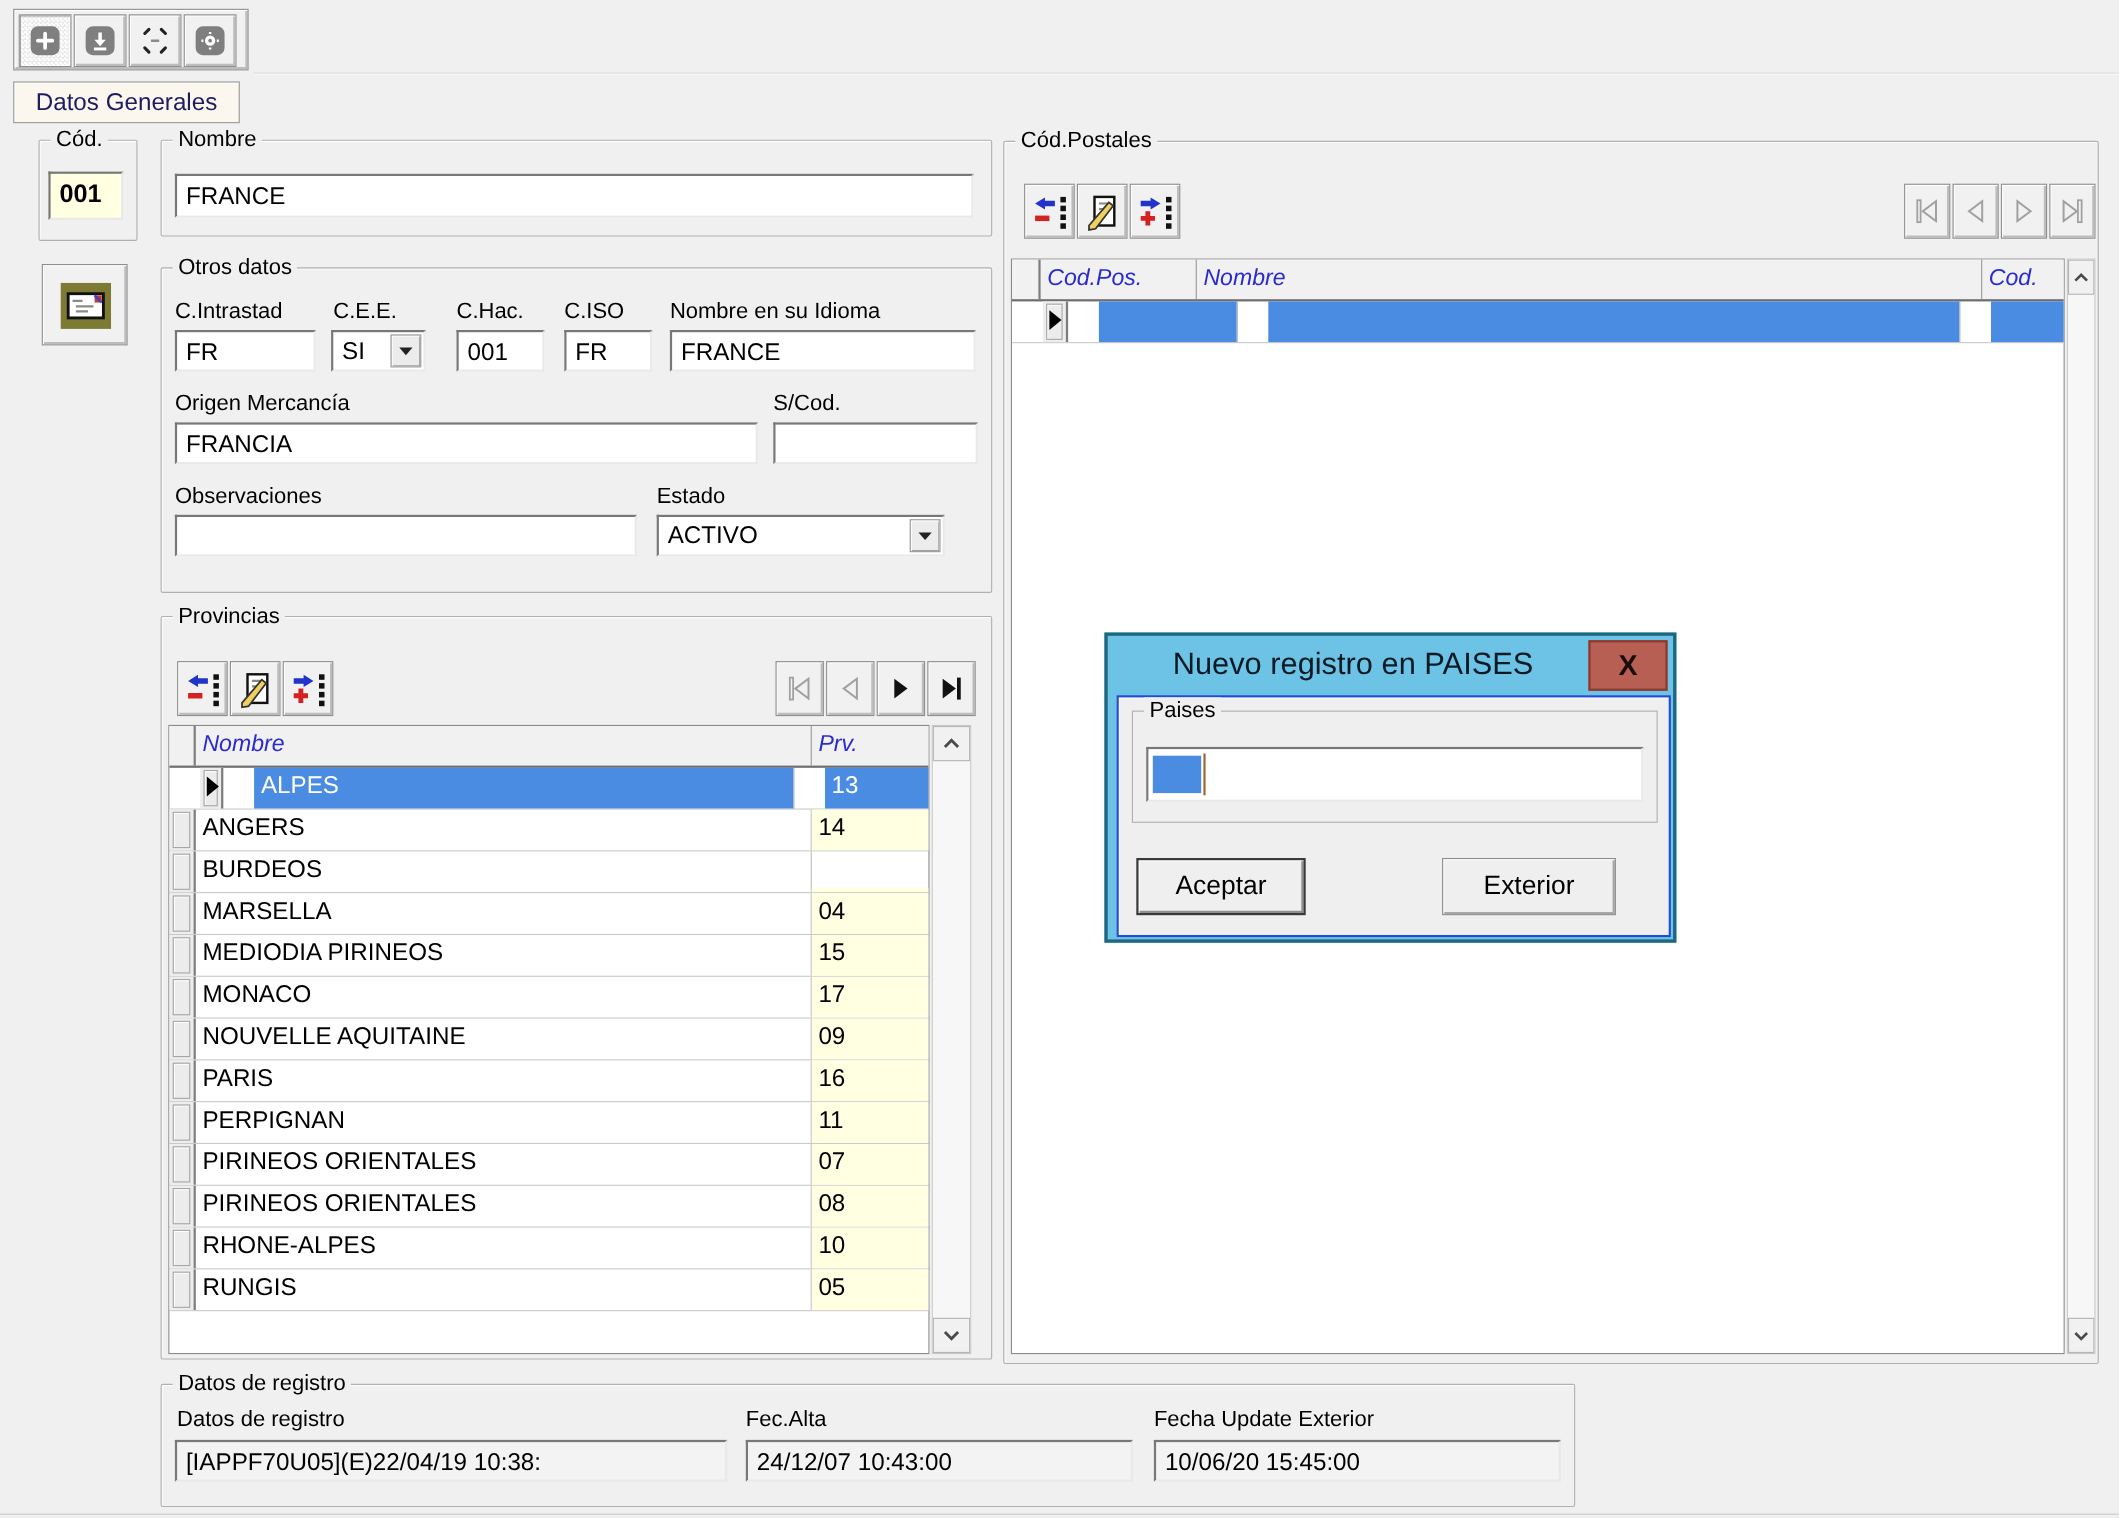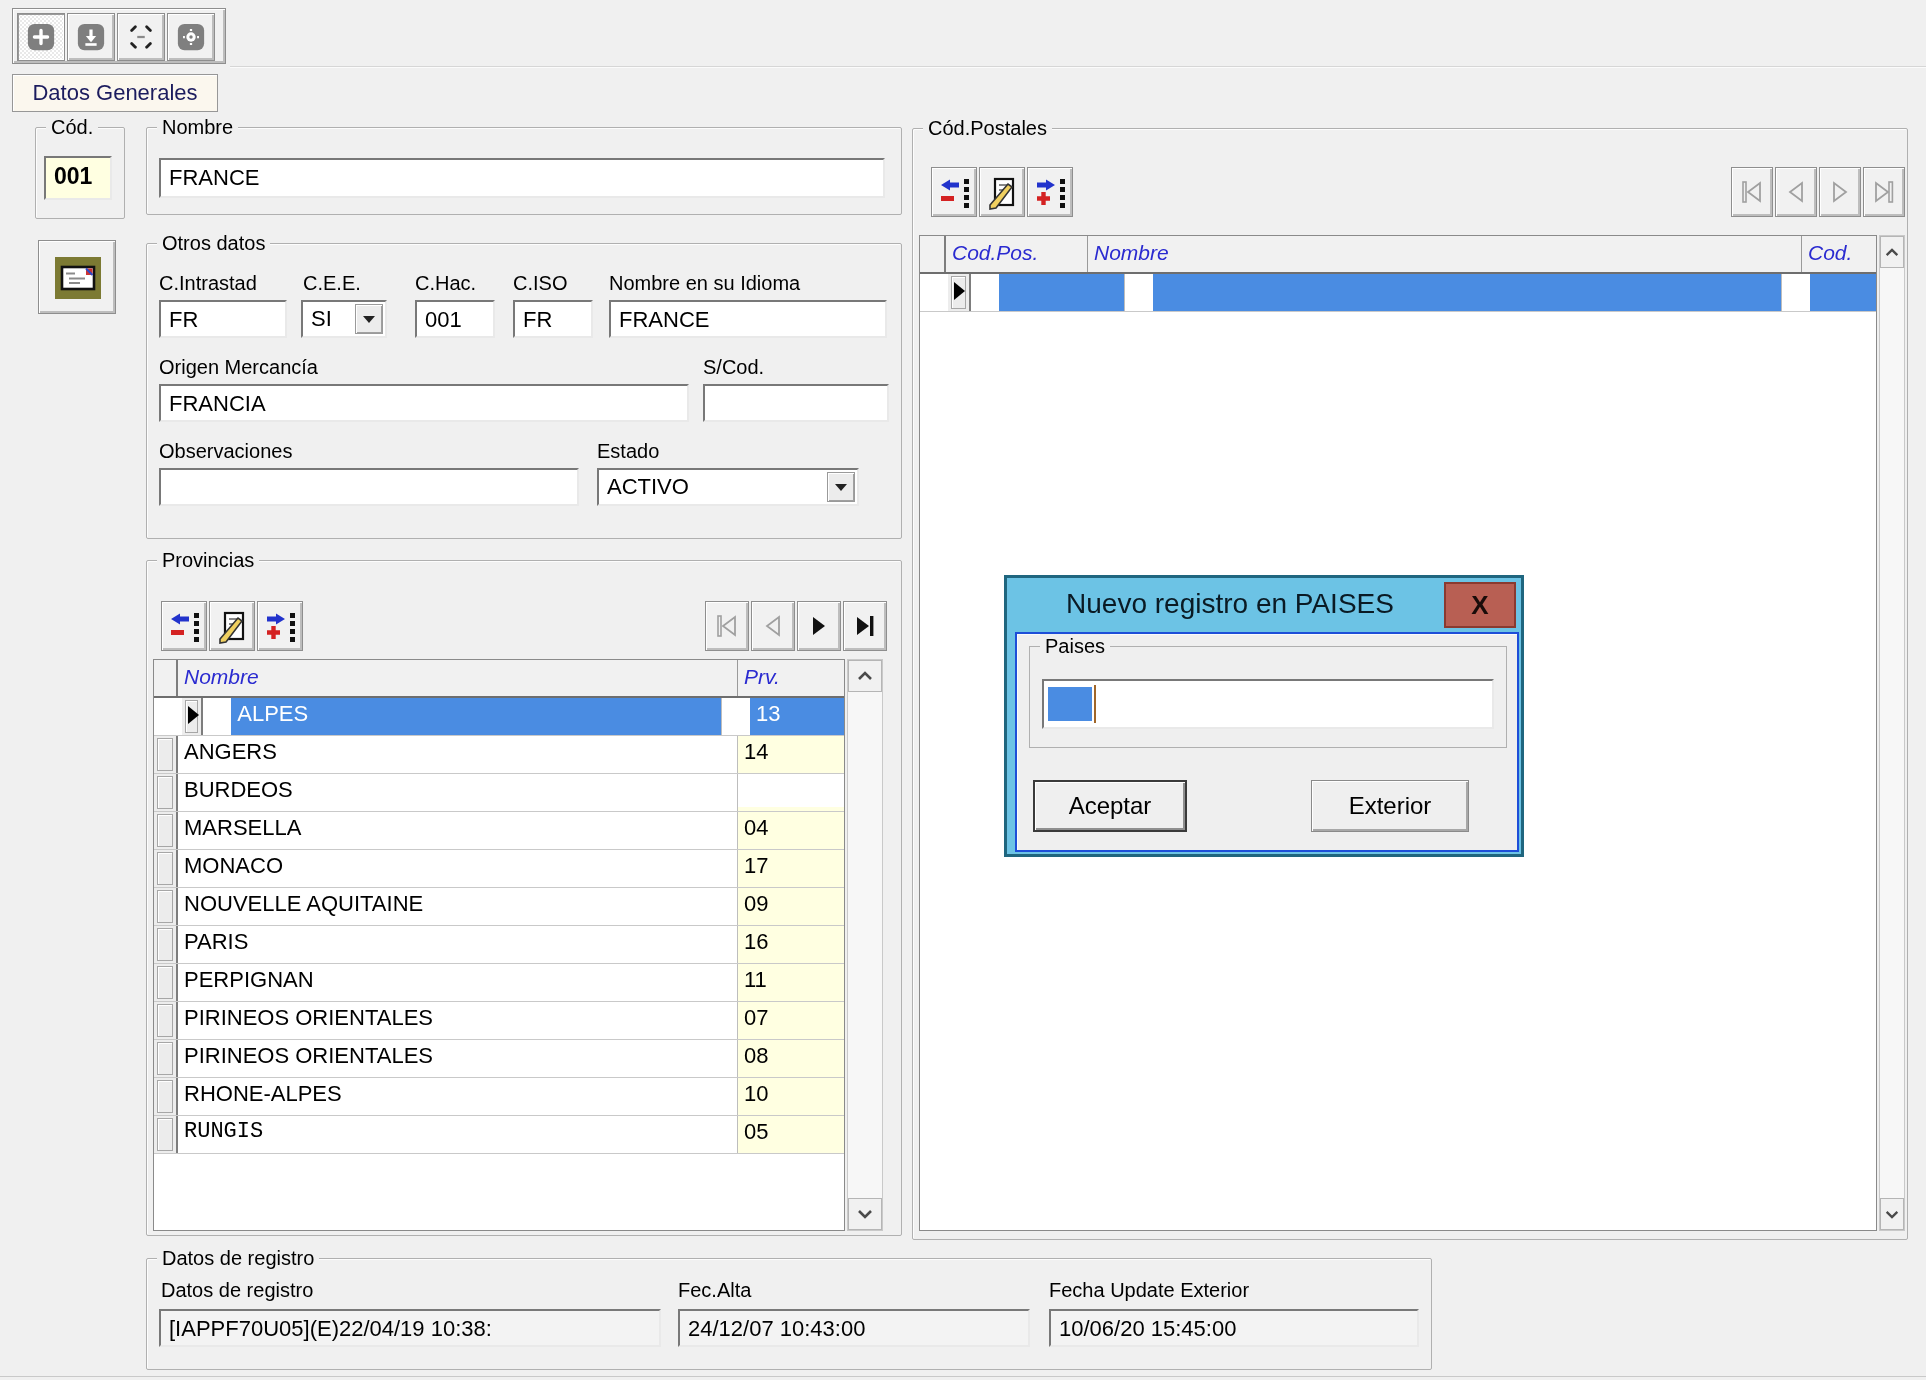--- a/index.html
+++ b/index.html
@@ -323,20 +323,25 @@
           <div class="cell" style="width: 560px;">BURDEOS</div>
           <div class="cell ivory" style="width: 106px; border-right: none; margin-top: 33px;">12</div>
         </div>
         <div class="grid-row">
           <div class="cell ind" style="width: 24px;"></div>
           <div class="cell" style="width: 560px;">MARSELLA</div>
           <div class="cell ivory" style="width: 106px; border-right: none;">04</div>
         </div>
         <div class="grid-row">
           <div class="cell ind" style="width: 24px;"></div>
+          <div class="cell" style="width: 560px;">MEDIODIA PIRINEOS</div>
+          <div class="cell ivory" style="width: 106px; border-right: none;">15</div>
+        </div>
+        <div class="grid-row">
+          <div class="cell ind" style="width: 24px;"></div>
           <div class="cell" style="width: 560px;">MONACO</div>
           <div class="cell ivory" style="width: 106px; border-right: none;">17</div>
         </div>
         <div class="grid-row">
           <div class="cell ind" style="width: 24px;"></div>
           <div class="cell" style="width: 560px;">NOUVELLE AQUITAINE</div>
           <div class="cell ivory" style="width: 106px; border-right: none;">09</div>
         </div>
         <div class="grid-row">
           <div class="cell ind" style="width: 24px;"></div>
@@ -358,21 +363,21 @@
           <div class="cell" style="width: 560px;">PIRINEOS ORIENTALES</div>
           <div class="cell ivory" style="width: 106px; border-right: none;">08</div>
         </div>
         <div class="grid-row">
           <div class="cell ind" style="width: 24px;"></div>
           <div class="cell" style="width: 560px;">RHONE-ALPES</div>
           <div class="cell ivory" style="width: 106px; border-right: none;">10</div>
         </div>
         <div class="grid-row">
           <div class="cell ind" style="width: 24px;"></div>
-          <div class="cell" style="width: 560px; font-family: Liberation Mono, monospace;">RUNGIS</div>
+          <div class="cell" style="width: 560px;">RUNGIS</div>
           <div class="cell ivory" style="width: 106px; border-right: none;">05</div>
         </div>
       </div>
   </div>
 
   <div class="sbar" style="left:700px;top:98px;width:36px;height:572px;">
     <div class="sbtn up">
       <svg width="18" height="12" viewBox="0 0 18 12">
         <polyline points="3,9 9,3 15,9" fill="none" stroke="#4a4a4a" stroke-width="2.6"></polyline>
       </svg>

